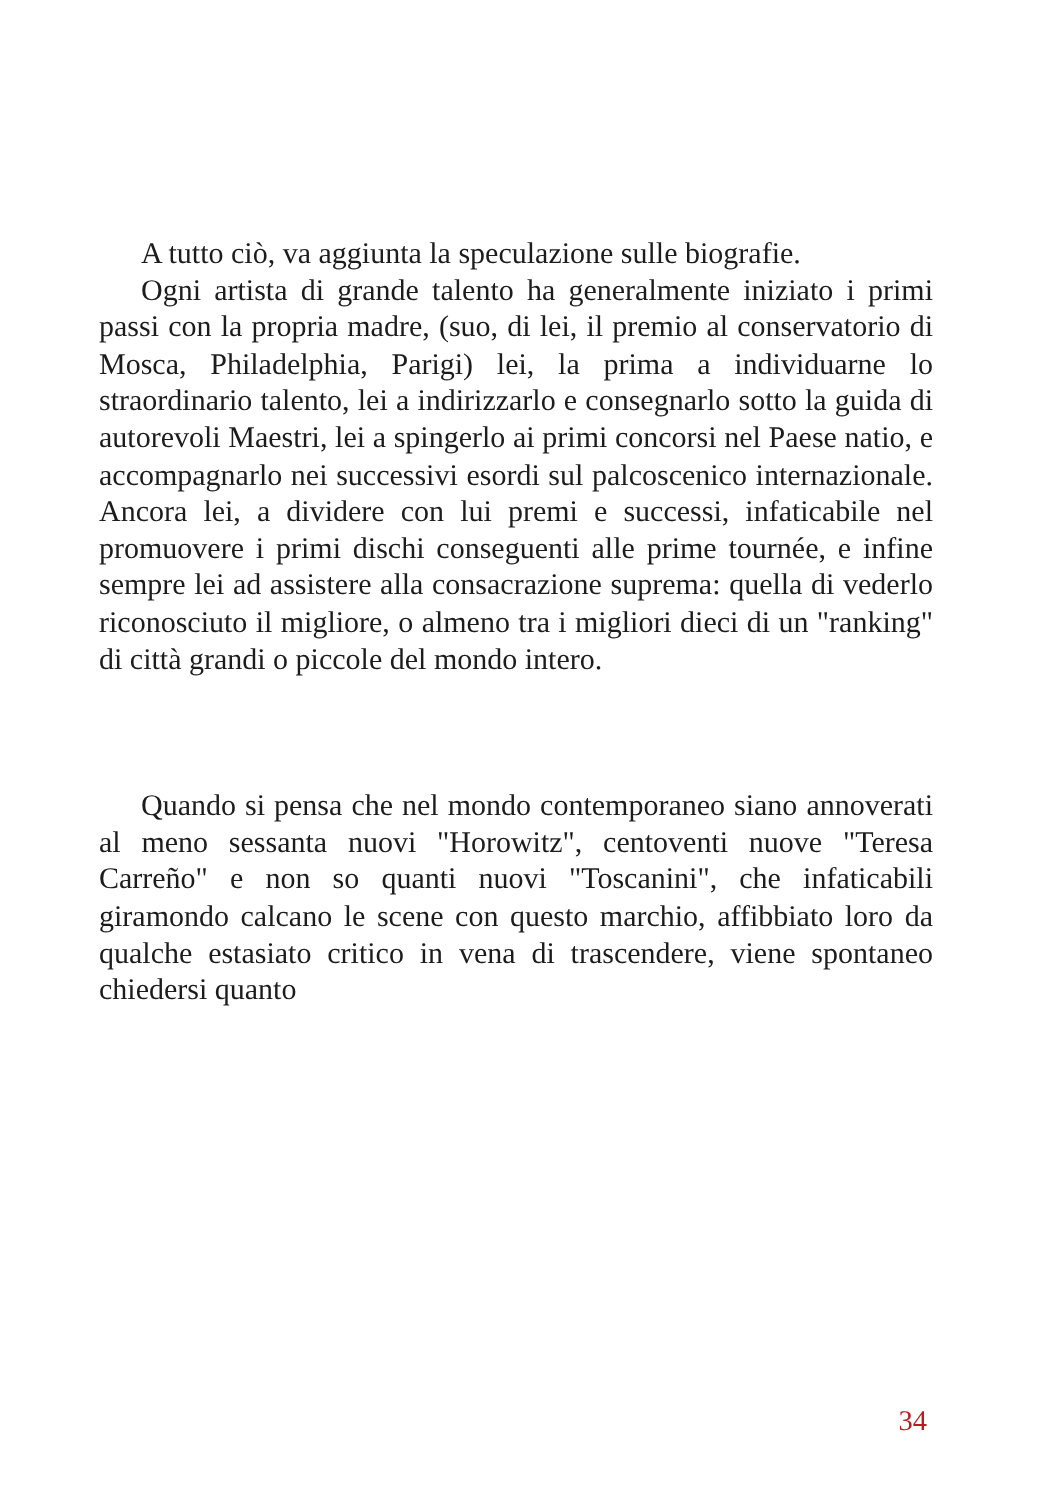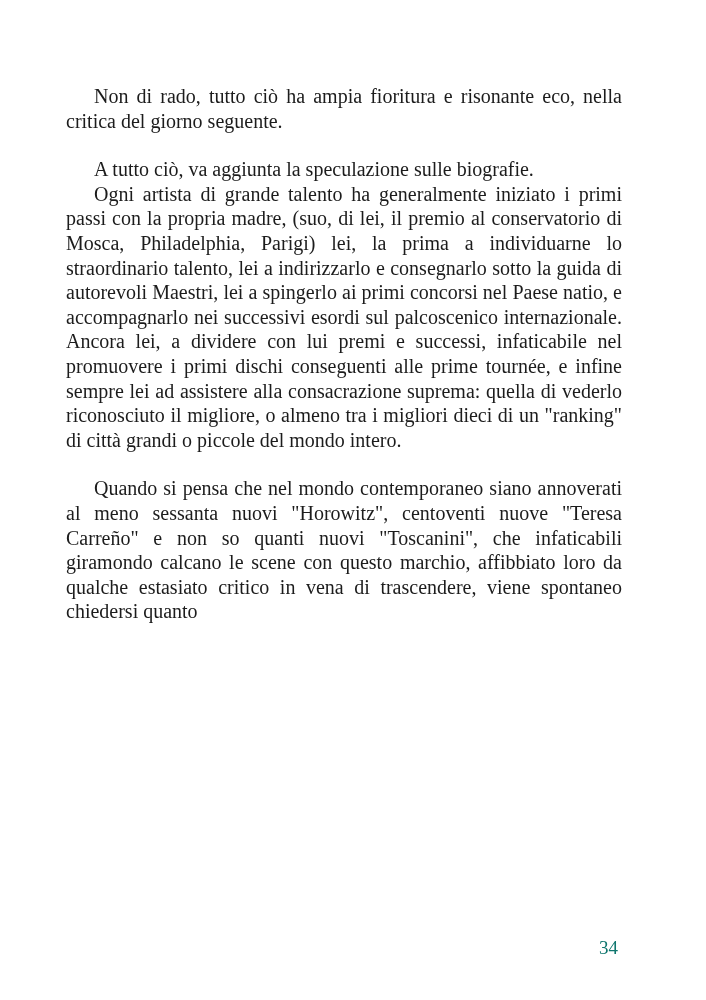--- a/index.html
+++ b/index.html
@@ -19,46 +19,45 @@
   .text-block {
     position: absolute;
     left: 66px;
     top: 84px;
     width: 556px;
     font-size: 20px;
     line-height: 24.6px;
     text-align: justify;
   }
   .para-group + .para-group {
-    margin-top: 24px;
+    margin-top: 73px;
   }
   .text-block p {
     margin: 0;
     padding: 0;
     text-indent: 28px;
     text-align: justify;
   }
   .page-number {
     position: absolute;
     top: 938px;
     right: 88px;
     font-size: 19px;
     line-height: 19px;
-    color: #0f766e;
+    color: #b91c1c;
   }
 </style>
 </head>
 <body>
 
 <div class="page">
 
   <div class="text-block">
 
     <div class="para-group">
-      <p>Non di rado, tutto ciò ha ampia fioritura e risonante eco, nella critica del giorno seguente.</p>
     </div>
 
     <div class="para-group">
       <p>A tutto ciò, va aggiunta la speculazione sulle biografie.</p>
       <p>Ogni artista di grande talento ha generalmente iniziato i primi passi con la propria madre, (suo, di lei, il premio al conservatorio di Mosca, Philadelphia, Parigi) lei, la prima a individuarne lo straordinario talento, lei a indirizzarlo e consegnarlo sotto la guida di autorevoli Maestri, lei a spingerlo ai primi concorsi nel Paese natio, e accompagnarlo nei successivi esordi sul palcoscenico internazionale. Ancora lei, a dividere con lui premi e successi, infaticabile nel promuovere i primi dischi conseguenti alle prime tournée, e infine sempre lei ad assistere alla consacrazione suprema: quella di vederlo riconosciuto il migliore, o almeno tra i migliori dieci di un "ranking" di città grandi o piccole del mondo intero.</p>
     </div>
 
     <div class="para-group">
       <p>Quando si pensa che nel mondo contemporaneo siano annoverati al meno sessanta nuovi "Horowitz", centoventi nuove "Teresa Carreño" e non so quanti nuovi "Toscanini", che infaticabili giramondo calcano le scene con questo marchio, affibbiato loro da qualche estasiato critico in vena di trascendere, viene spontaneo chiedersi quanto</p>
     </div>

